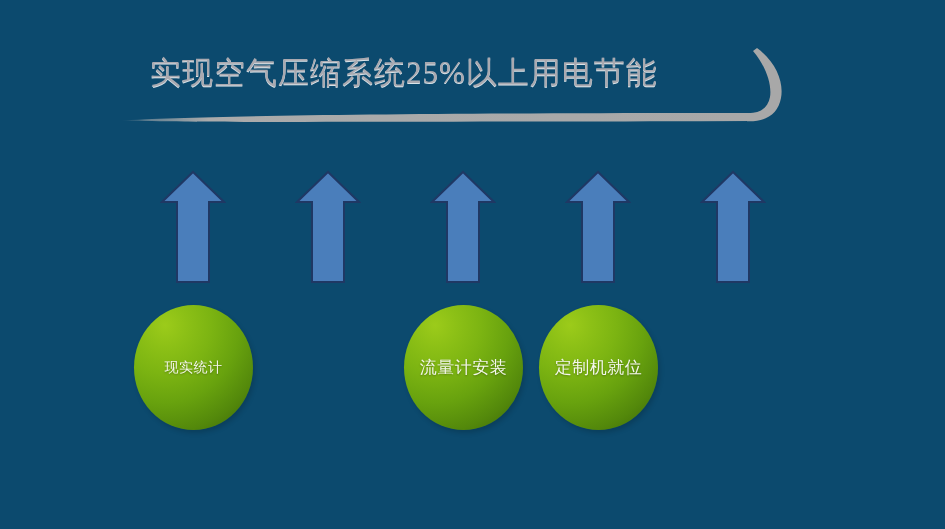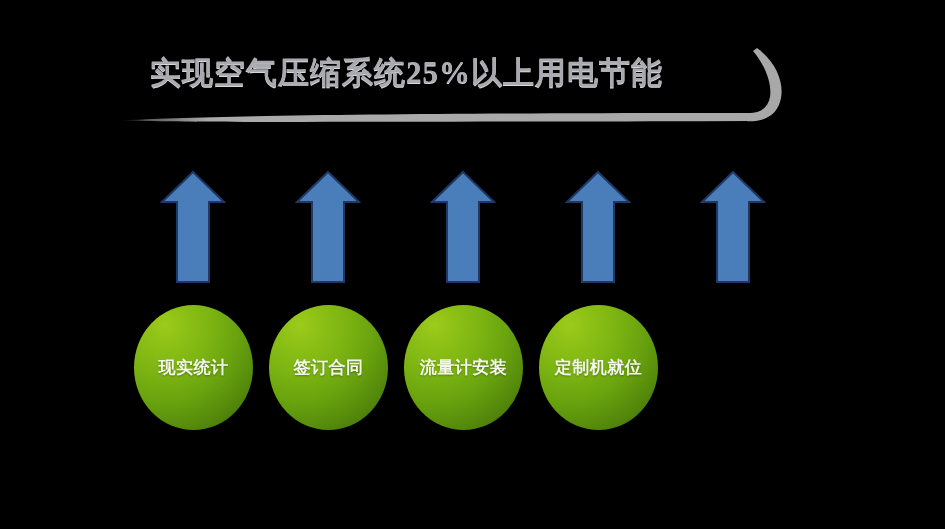--- a/index.html
+++ b/index.html
@@ -4,24 +4,23 @@
 <style>
   html, body {
     margin: 0;
     padding: 0;
     background: #ffffff;
   }
   #stage {
     position: relative;
     width: 945px;
     height: 529px;
-    background: #000000;
+    background: #0c4a6e;
     overflow: hidden;
     font-family: "Liberation Serif", "DejaVu Serif", serif;
-    font-weight: bold;
   }
 
   
   #title-banner {
     position: absolute;
     left: 0;
     top: 0;
     width: 945px;
     height: 160px;
   }
@@ -70,21 +69,21 @@
         #3d6a08 82%,
         #2c5205 100%);
     box-shadow: 2px 3px 5px rgba(0,0,0,0.16);
     display: flex;
     align-items: center;
     justify-content: center;
     text-align: center;
   }
   .node-label {
     color: #f4f7ec;
-    font-size: 17px;
+    font-size: 14px;
     line-height: 25px;
     letter-spacing: 0.5px;
     font-family: "Liberation Serif", "DejaVu Serif", serif;
     text-shadow: 0 1px 2px rgba(0,0,0,0.30);
     padding: 0 6px;
     white-space: pre-line;
   }
   .node-label.small { font-size: 17px; }
 </style>
 </head>
@@ -144,23 +143,20 @@
   </div>
   <div class="arrow" style="left:700px">
     <svg width="66" height="114" viewBox="0 0 66 114">
       <polygon points="33,2 64,32 49,32 49,112 17,112 17,32 2,32" fill="#4a7ebb" stroke="#1f3864" stroke-width="2" stroke-linejoin="miter"></polygon>
     </svg>
   </div>
 
   <div class="node" style="left:134px">
     <span class="node-label">现实统计</span>
   </div>
-  <div class="node" style="left:269px">
-    <span class="node-label">签订合同</span>
-  </div>
   <div class="node" style="left:539px">
     <span class="node-label small">定制机就位</span>
   </div>
   <div class="node" style="left:404px">
     <span class="node-label small">流量计安装</span>
   </div>
 
 </div>
 
 </body></html>

